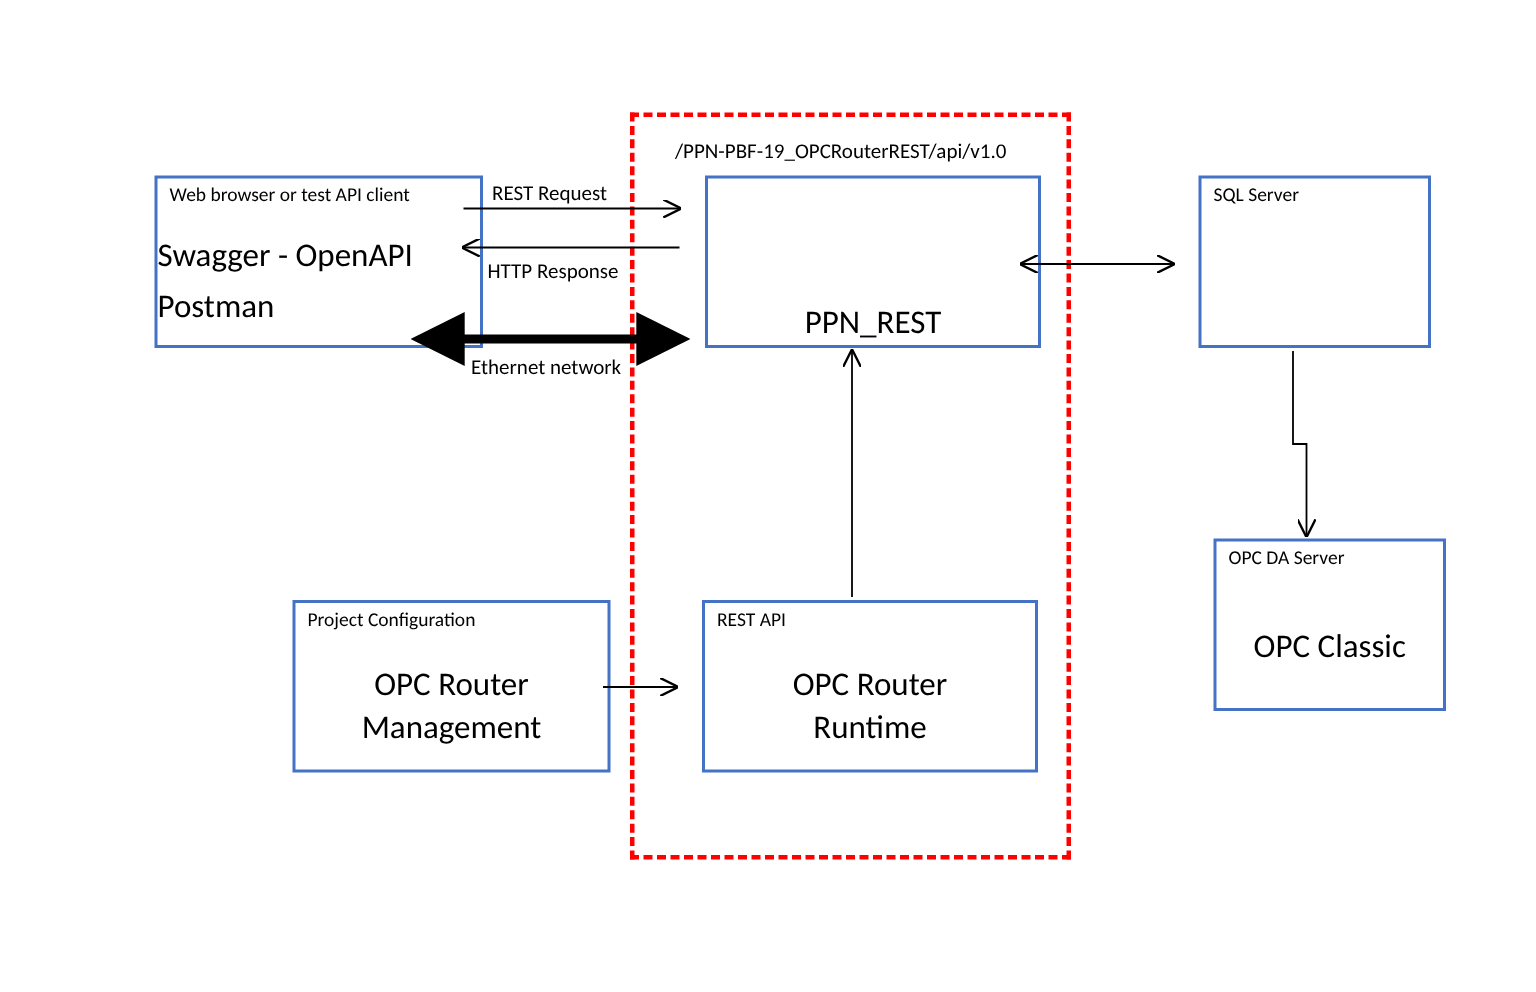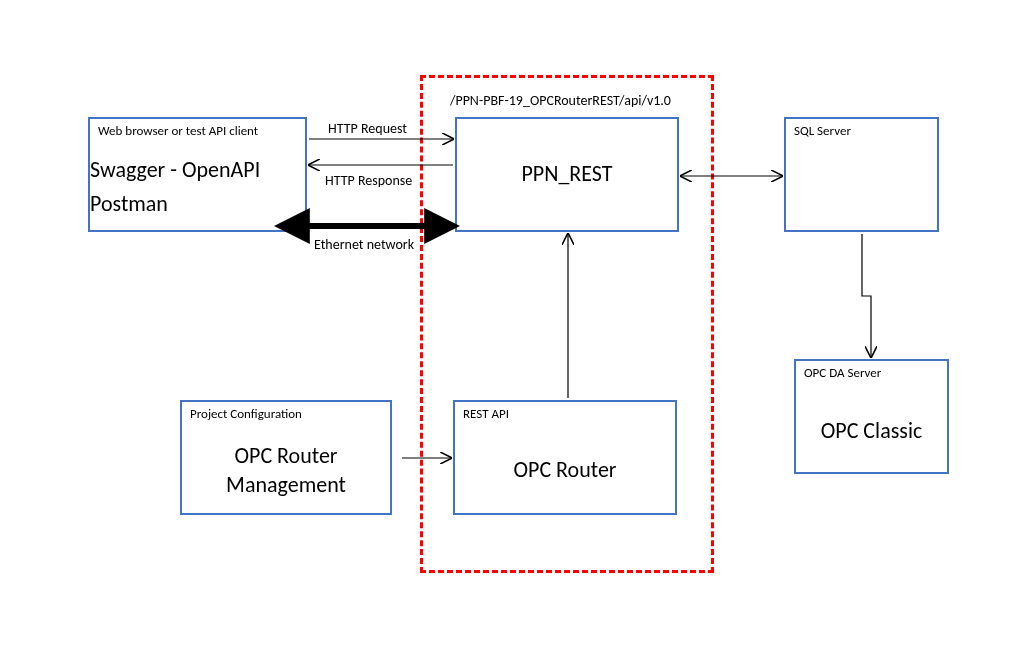--- a/index.html
+++ b/index.html
@@ -11,20 +11,21 @@
     font-family: "Calibri", "Segoe UI", Arial, sans-serif;
     color: #000;
     position: relative;
     overflow: hidden;
   }
   .box {
     position: absolute;
     border: 2px solid #4472c4;
     background: #ffffff;
     box-sizing: border-box;
+    margin-left: 15px;
   }
   .box-title {
     position: absolute;
     top: 4px;
     left: 8px;
     font-size: 13px;
     font-weight: 400;
   }
   .box-main {
     font-size: 22px;
@@ -72,21 +73,21 @@
 
 <div class="box" style="left:88px; top:117px; width:219px; height:115px;">
   <div class="box-title">Web browser or test API client</div>
   <div class="box-main-left" style="position:absolute; top:36px;">
     <div style="margin-bottom:4px;">Swagger - OpenAPI</div>
     <div>Postman</div>
   </div>
 </div>
 
 <div class="box" style="left:455px; top:117px; width:224px; height:115px;">
-  <div class="center-wrap" style="top:0; bottom:0;">
+  <div class="center-wrap" style="top:0; bottom:0;align-items:flex-end;">
     <div class="box-main">PPN_REST</div>
   </div>
 </div>
 
 <div class="box" style="left:784px; top:117px; width:155px; height:115px;">
   <div class="box-title">SQL Server</div>
 </div>
 
 <div class="box" style="left:794px; top:359px; width:155px; height:115px;">
   <div class="box-title">OPC DA Server</div>
@@ -103,25 +104,26 @@
       <div>Management</div>
     </div>
   </div>
 </div>
 
 <div class="box" style="left:453px; top:400px; width:224px; height:115px;padding-left:42px;">
   <div class="box-title">REST API</div>
   <div class="center-wrap" style="top:34px; bottom:8px;">
     <div class="box-main">
       <div>OPC Router</div>
+      <div>Runtime</div>
     </div>
   </div>
 </div>
 
-<div class="label" style="left:328px; top:120px;">HTTP Request</div>
+<div class="label" style="left:328px; top:120px;">REST Request</div>
 <div class="label" style="left:325px; top:172px;">HTTP Response</div>
 <div class="label" style="left:314px; top:236px; font-weight:400;">Ethernet network</div>
 
 <svg class="overlay" xmlns="http://www.w3.org/2000/svg">
   <defs>
     <marker id="arr" viewBox="0 0 10 10" refX="9" refY="5" markerWidth="8" markerHeight="8" orient="auto-start-reverse">
       <path d="M0,0 L10,5 L0,10 z" fill="#000"></path>
     </marker>
     <marker id="arrOpen" viewBox="0 0 10 10" refX="9" refY="5" markerWidth="10" markerHeight="10" orient="auto-start-reverse">
       <path d="M0,0 L10,5 L0,10" fill="none" stroke="#000" stroke-width="1.3"></path>

